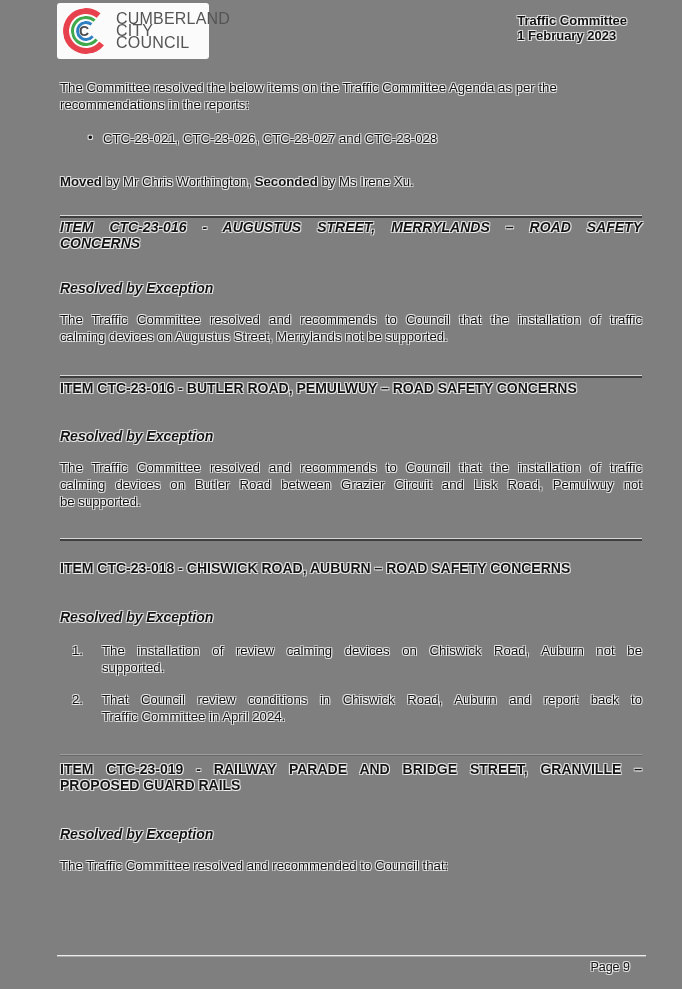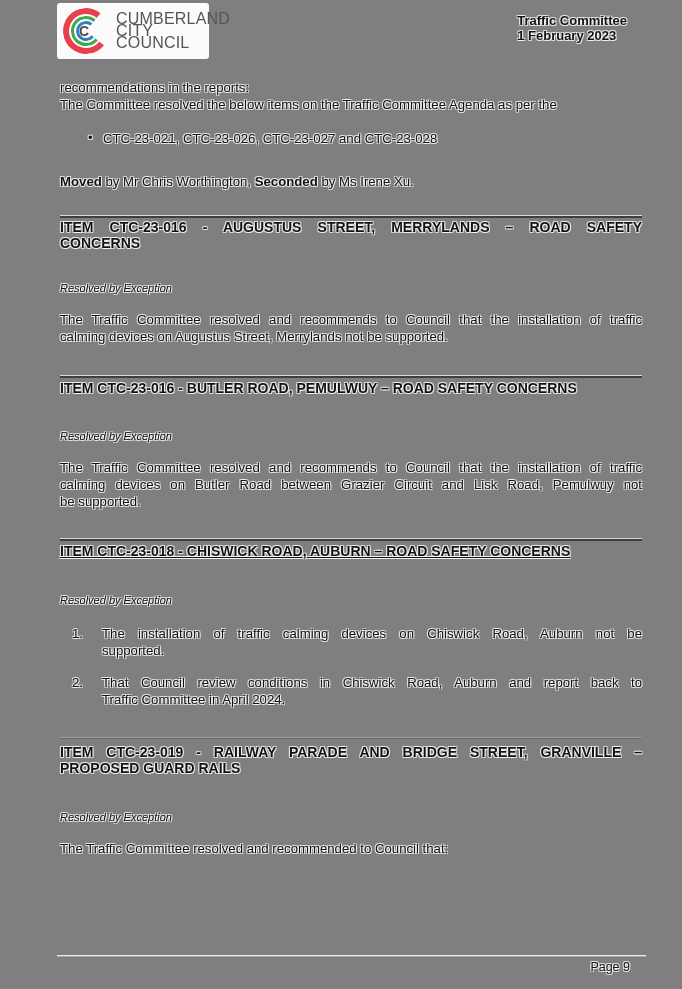--- a/index.html
+++ b/index.html
@@ -52,25 +52,25 @@
   .moved{margin-top:26px;}
   .rule{
     height:3px;border:none;margin:0;
     background:linear-gradient(to bottom,#d8d8d8 0 1px,#3f3f3f 1px 3px);
   }
   .rule.r1{margin-top:25px;}
   .rule.r2{margin-top:30px;}
   .rule.r3{margin-top:28px;}
   .rule.r4{margin-top:29px;height:2px;opacity:.35;}
   .item-heading{font-size:14px;font-weight:bold;line-height:16px;margin:0;}
-  .item-heading.h1{margin-top:1px;}
+  .item-heading.h1{margin-top:1px;font-style:italic;}
   .item-heading.h2{margin-top:2px;}
-  .item-heading.h3{margin-top:2px;text-decoration:underline;}
+  .item-heading.h3{margin-top:19px;}
   .item-heading.h4{margin-top:5px;}
-  .resolved{font-size:11px;font-weight:normal;font-style:italic;margin:0;line-height:16px;}
+  .resolved{font-size:14px;font-weight:bold;font-style:italic;margin:0;line-height:16px;}
   .resolved.rv1{margin-top:29px;}
   .resolved.rv2{margin-top:32px;}
   .resolved.rv3{margin-top:33px;}
   .resolved.rv4{margin-top:33px;}
   .body-para{margin-top:15px;}
   .num-li{padding-left:42px;}
   .num-li .marker{position:absolute;left:12px;top:0;}
   .num-li.n1{margin-top:17px;}
   .num-li.n2{margin-top:15px;}
   
@@ -97,22 +97,22 @@
           <div>CITY COUNCIL</div>
         </div>
       </div>
       <div class="header-meta">
         <div>Traffic Committee</div>
         <div>1 February 2023</div>
       </div>
     </header>
 
     <div class="para intro-para">
+      <span class="ln">The Committee resolved the below items on the Traffic Committee Agenda as per the</span>
       <span class="ln">recommendations in the reports:</span>
-      <span class="ln">The Committee resolved the below items on the Traffic Committee Agenda as per the</span>
     </div>
 
     <div class="li bullet-li">
       <span class="marker">•</span>
       <span class="ln">CTC-23-021, CTC-23-026, CTC-23-027 and CTC-23-028</span>
     </div>
 
     <div class="para moved">
       <b>Moved</b><span> by Mr Chris Worthington, </span><b>Seconded</b><span> by Ms Irene Xu.</span>
     </div>
@@ -139,21 +139,21 @@
       <span class="ln">be supported.</span>
     </div>
 
     <div class="rule r3"></div>
     <div class="item-heading h3">
       <span class="ln">ITEM CTC-23-018 - CHISWICK ROAD, AUBURN – ROAD SAFETY CONCERNS</span>
     </div>
     <div class="resolved rv3">Resolved by Exception</div>
     <div class="li num-li n1">
       <span class="marker">1.</span>
-      <span class="ln stretch">The installation of traffic calming devices on Chiswick Road, Auburn not be</span>
+      <span class="ln stretch">The installation of review calming devices on Chiswick Road, Auburn not be</span>
       <span class="ln">supported.</span>
     </div>
     <div class="li num-li n2">
       <span class="marker">2.</span>
       <span class="ln stretch">That Council review conditions in Chiswick Road, Auburn and report back to</span>
       <span class="ln">Traffic Committee in April 2024.</span>
     </div>
 
     <div class="rule r4"></div>
     <div class="item-heading h4">

